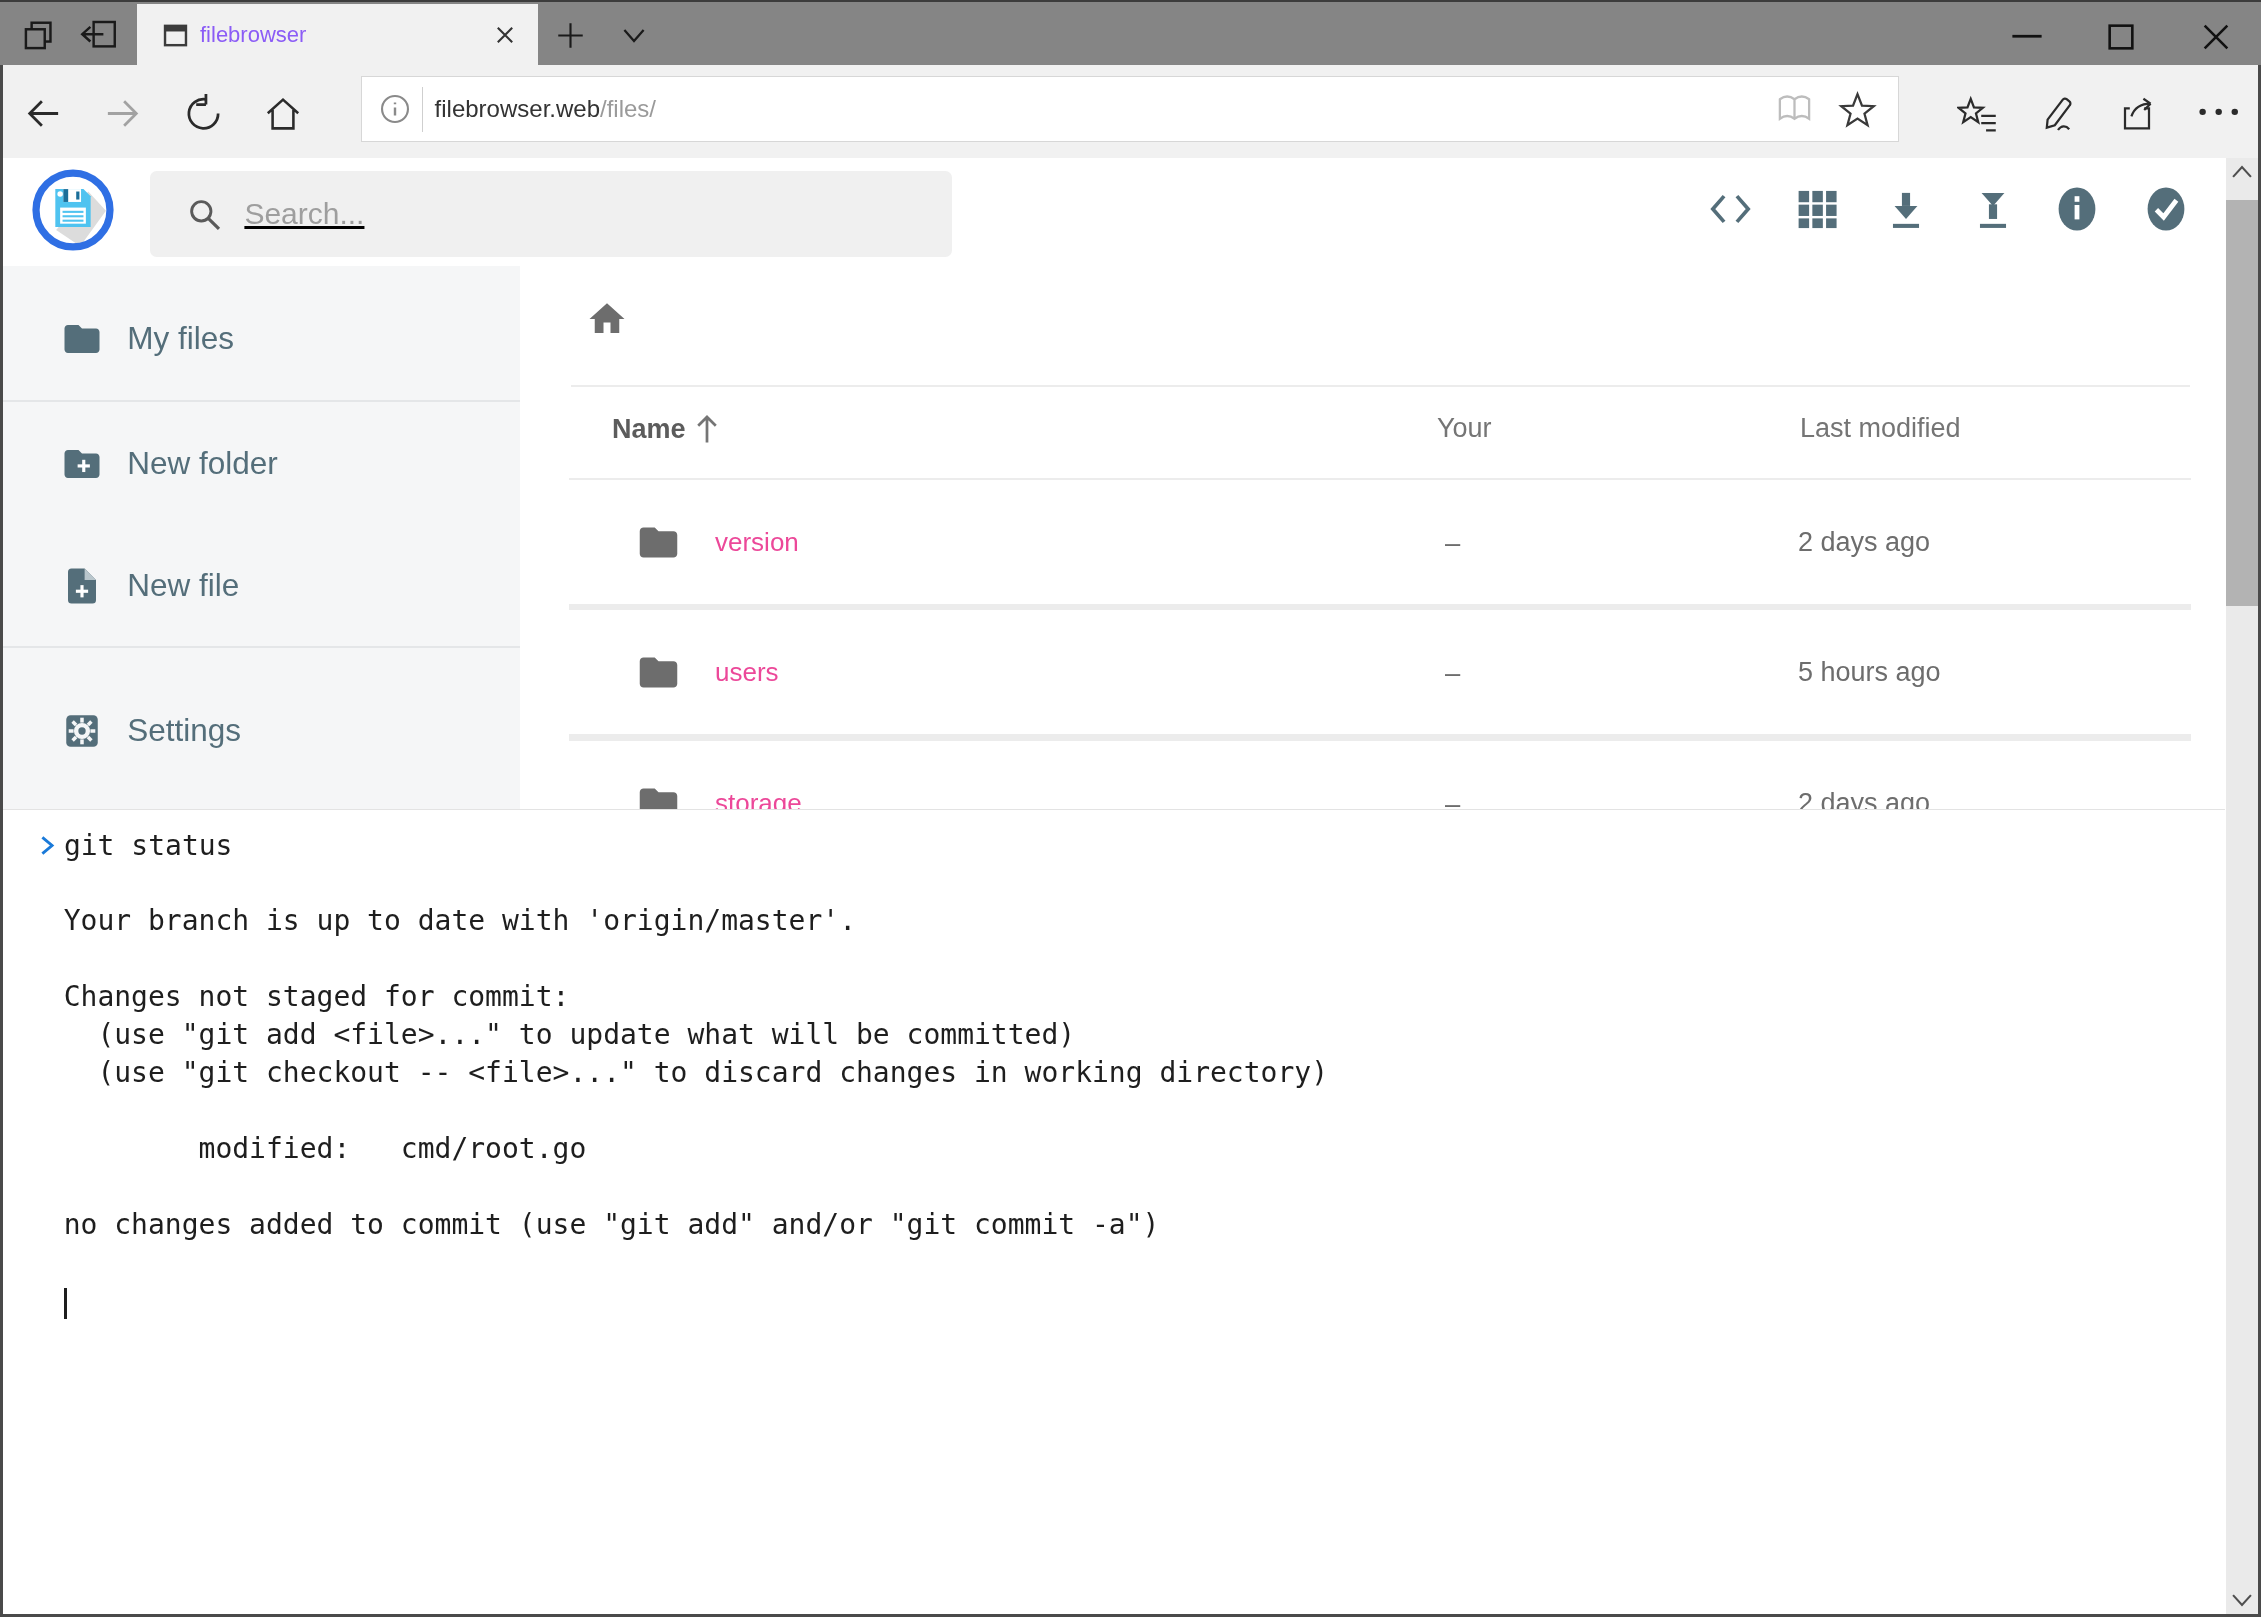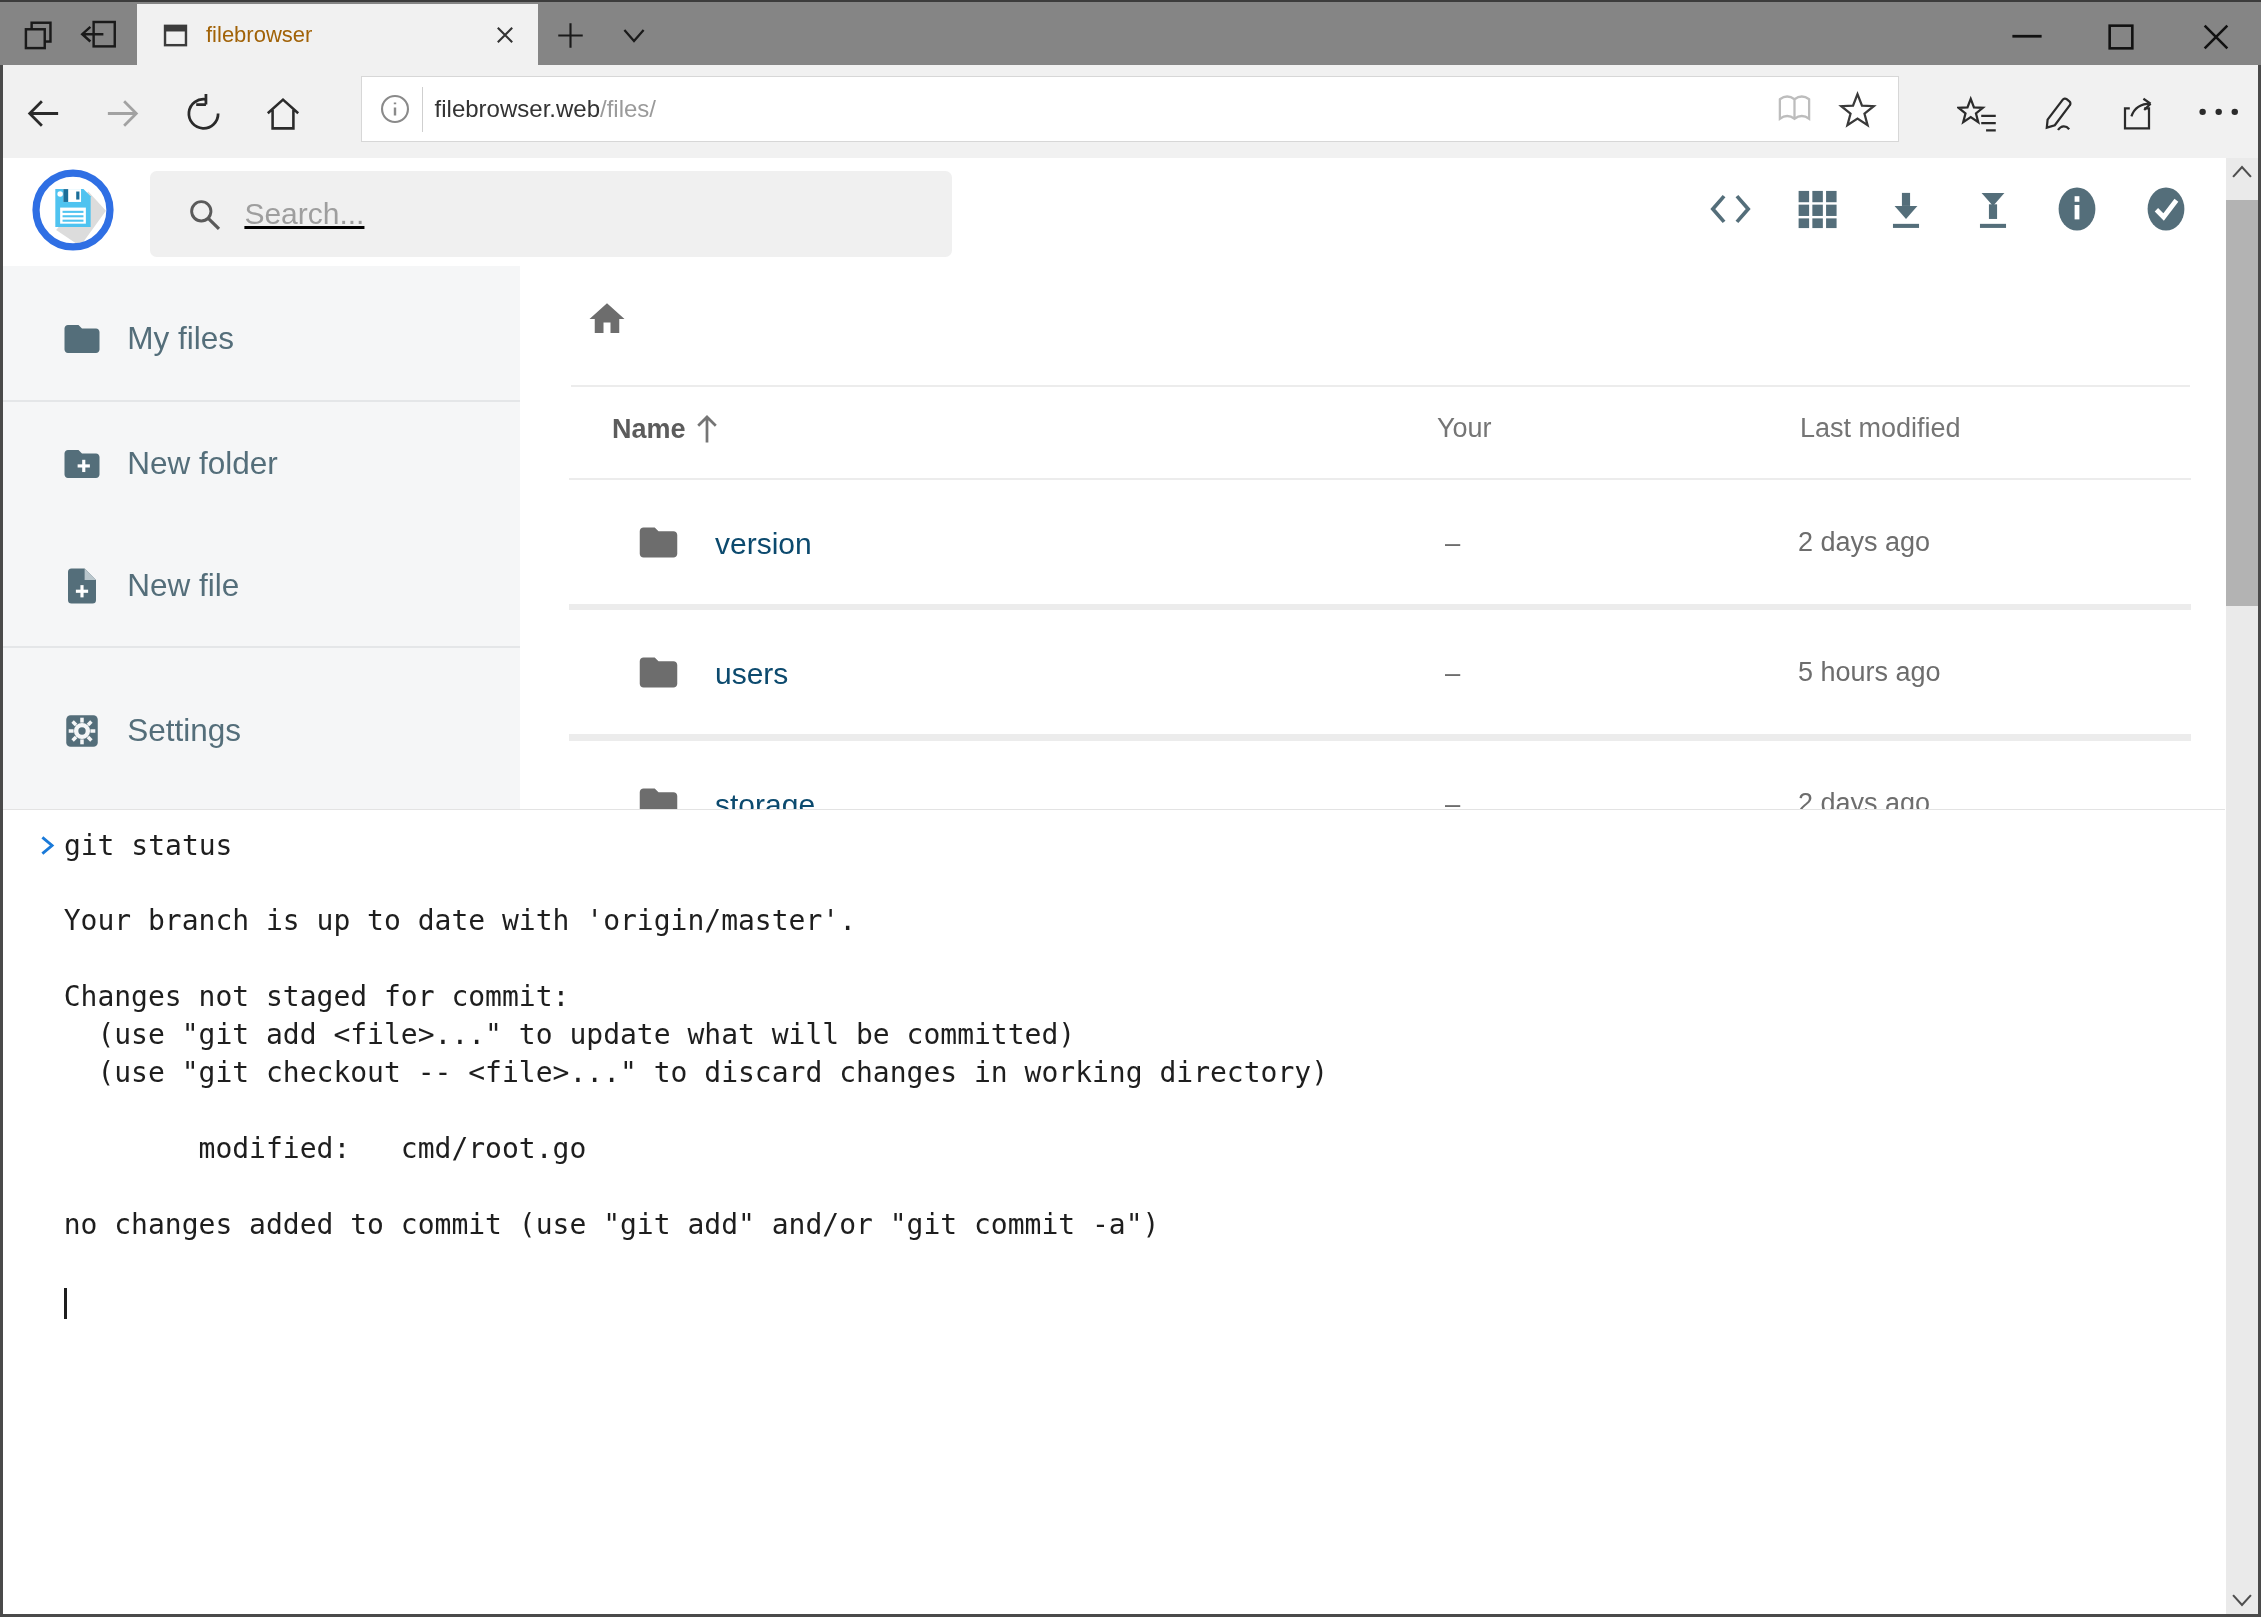--- a/index.html
+++ b/index.html
@@ -6,21 +6,21 @@
   #stage{position:relative;width:2261px;height:1617px;overflow:hidden;background:#fff;
          font-family:"Liberation Sans","DejaVu Sans",sans-serif;}
   .abs{position:absolute;}
   svg{display:block;}
   .slate{color:var(--slate,#546e7a);}
 
   
   #titlebar{left:0;top:0;width:2261px;height:65px;background:var(--titlebar_gray,#858585);border-top:2.4px solid #3c3c3c;}
   .tb-ic{position:absolute;top:14.5px;cursor:default;}
   #tab{position:absolute;left:137px;top:2.4px;width:401px;height:62px;background:#f1f1f1;display:flex;align-items:center;}
-  #tab-title{font-size:22px;color:#a16207;margin-left:16px;flex:1;}
+  #tab-title{font-size:22px;color:#8b5cf6;margin-left:10px;flex:1;}
   #win-borders div{position:absolute;background:#4a4a4a;}
 
   
   #toolbar{left:0;top:65px;width:2261px;height:94px;background:#f1f1f1;border-bottom:1.6px solid #d2d2d2;box-sizing:border-box;}
   .nav-ic{position:absolute;top:29px;}
   #addr{position:absolute;left:361px;top:11.3px;width:1538px;height:66px;background:#fff;border:1.6px solid #d7d7d7;box-sizing:border-box;display:flex;align-items:center;}
   #addr .sep{width:1.6px;height:45px;background:#cfcfcf;margin:0 11.3px 0 9.7px;}
   #url{font-size:24px;color:#333;white-space:nowrap;flex:1;}
   #url .path{color:#9a9a9a;}
 
@@ -44,21 +44,21 @@
   #crumb{position:absolute;left:65px;top:32px;cursor:pointer;}
   #main-div{position:absolute;left:50px;top:119px;width:1619px;height:1.6px;background:#ececec;}
   .col-h{position:absolute;top:147px;font-size:27px;color:#757575;cursor:pointer;}
   #col-name{left:91px;color:#5c5c5c;font-weight:bold;display:flex;align-items:center;gap:8px;}
   #col-size{left:916px;}
   #col-mod{left:1279px;}
   #list{position:absolute;left:48px;top:212px;width:1622px;background:#ececec;padding:1.6px 0;}
   .frow{position:relative;height:124px;background:#fff;margin-bottom:6.5px;cursor:pointer;}
   .frow:last-child{margin-bottom:0;}
   .frow .fic{position:absolute;left:67px;top:40px;}
-  .frow .fname{position:absolute;left:146px;top:47px;font-size:30px;color:#0c4a6e;}
+  .frow .fname{position:absolute;left:146px;top:47px;font-size:26px;color:#ec4899;}
   .frow .fsize{position:absolute;left:876px;top:47px;font-size:27.4px;color:#6d6d6d;}
   .frow .fmod{position:absolute;left:1229px;top:47px;font-size:27px;color:#6d6d6d;}
 
   
   #terminal{left:3.2px;top:809px;width:2222px;height:630px;background:#fff;border-top:1.6px solid #e3e3e3;box-sizing:border-box;
             font-family:"DejaVu Sans Mono","Liberation Mono",monospace;font-size:28px;color:#1e1e1e;}
   #term-inner{position:absolute;left:31.5px;top:16px;right:16px;}
   .prow{display:flex;align-items:center;height:38px;}
   .prow .cmd{margin-left:3.2px;}
   .tline{white-space:pre;height:38px;line-height:38px;}

